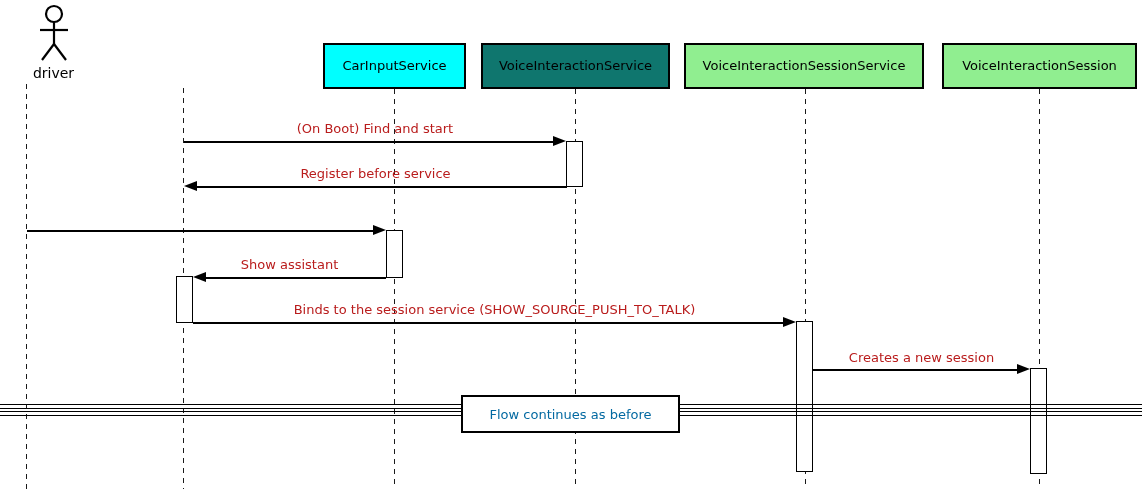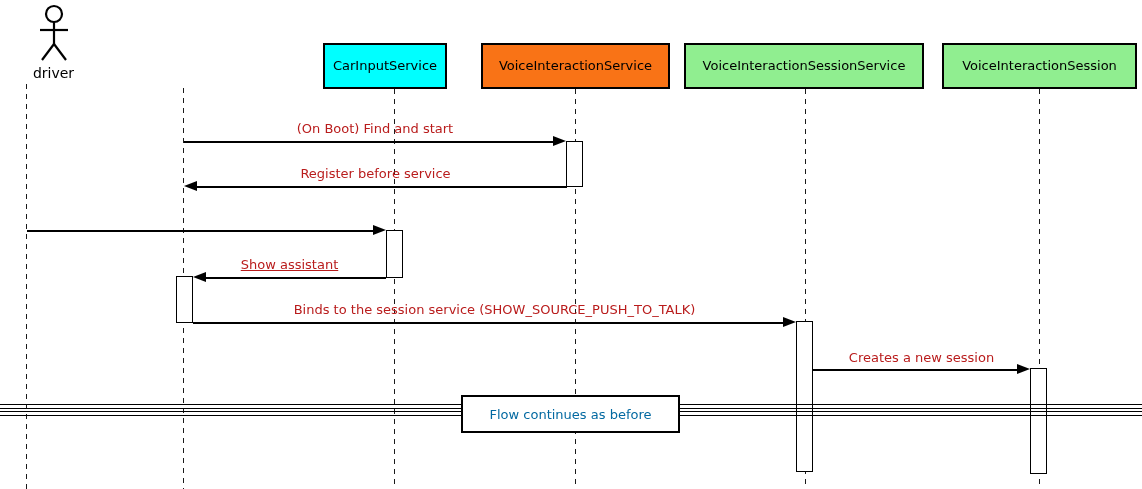--- a/index.html
+++ b/index.html
@@ -24,21 +24,21 @@
   
   .pbox{
     position:absolute;z-index:4;
     border:2px solid #000;
     display:flex;align-items:center;justify-content:center;
     text-align:center;font-size:13px;color:#000;
     white-space:pre-line;line-height:1.3;
     box-sizing:border-box;
   }
   .pb-1{left:61px;top:26px;width:244px;height:62px;}
-  .pb-2{left:323px;top:43px;width:124px;height:46px;}
+  .pb-2{left:323px;top:43px;width:143px;height:46px;}
   .pb-3{left:481px;top:43px;width:189px;height:46px;}
   .pb-4{left:684px;top:43px;width:240px;height:46px;}
   .pb-5{left:942px;top:43px;width:195px;height:46px;}
   
   .actor{position:absolute;left:0;top:4px;width:53px;z-index:4;padding-left:27px;}
   .actor svg{display:block;margin:0 auto;}
   .actor-label{text-align:center;font-size:14px;color:#000;margin-top:1px;}
   
   .act{
     position:absolute;z-index:2;background:#ffffff;
@@ -60,21 +60,21 @@
   .arrow.left{border-top:5.5px solid transparent;border-bottom:5.5px solid transparent;border-right:13px solid #000;}
   .m1-label{left:184px;top:121px;width:382px;}
   .m1-line{left:184px;top:141px;width:370px;}
   .m1-arrow{left:553px;top:136px;}
   .m2-label{left:184px;top:166px;width:383px;}
   .m2-line{left:196px;top:186px;width:371px;}
   .m2-arrow{left:184px;top:181px;}
   .m3-label{left:27px;top:211px;width:359px;}
   .m3-line{left:27px;top:230px;width:347px;}
   .m3-arrow{left:373px;top:225px;}
-  .m4-label{left:193px;top:257px;width:193px;text-decoration:underline;}
+  .m4-label{left:193px;top:257px;width:193px;}
   .m4-line{left:205px;top:277px;width:181px;}
   .m4-arrow{left:193px;top:272px;}
   .m5-label{left:193px;top:302px;width:603px;}
   .m5-line{left:193px;top:322px;width:591px;}
   .m5-arrow{left:783px;top:317px;}
   .m6-label{left:813px;top:350px;width:217px;}
   .m6-line{left:813px;top:369px;width:205px;}
   .m6-arrow{left:1017px;top:364px;}
   
   .divider-line{
@@ -112,21 +112,21 @@
       <line x1="8" y1="26" x2="36" y2="26" stroke="#000" stroke-width="2.2"></line>
       <line x1="22" y1="40" x2="10" y2="56" stroke="#000" stroke-width="2.2"></line>
       <line x1="22" y1="40" x2="34" y2="56" stroke="#000" stroke-width="2.2"></line>
     </svg>
     <div class="actor-label">driver</div>
   </div>
 
   <div class="pbox pb-2" style="background-color: rgb(0, 255, 255);">
     <span>CarInputService</span>
   </div>
-  <div class="pbox pb-3" style="background-color: #f97316; text-align: right;">
+  <div class="pbox pb-3" style="background-color: #0f766e; text-align: right;">
     <span>VoiceInteractionService</span>
   </div>
   <div class="pbox pb-5" style="background-color: rgb(144, 238, 144);">
     <span>VoiceInteractionSession</span>
   </div>
   <div class="pbox pb-4" style="background-color: rgb(144, 238, 144);">
     <span>VoiceInteractionSessionService</span>
   </div>
 
   <div class="act act-1"></div>

